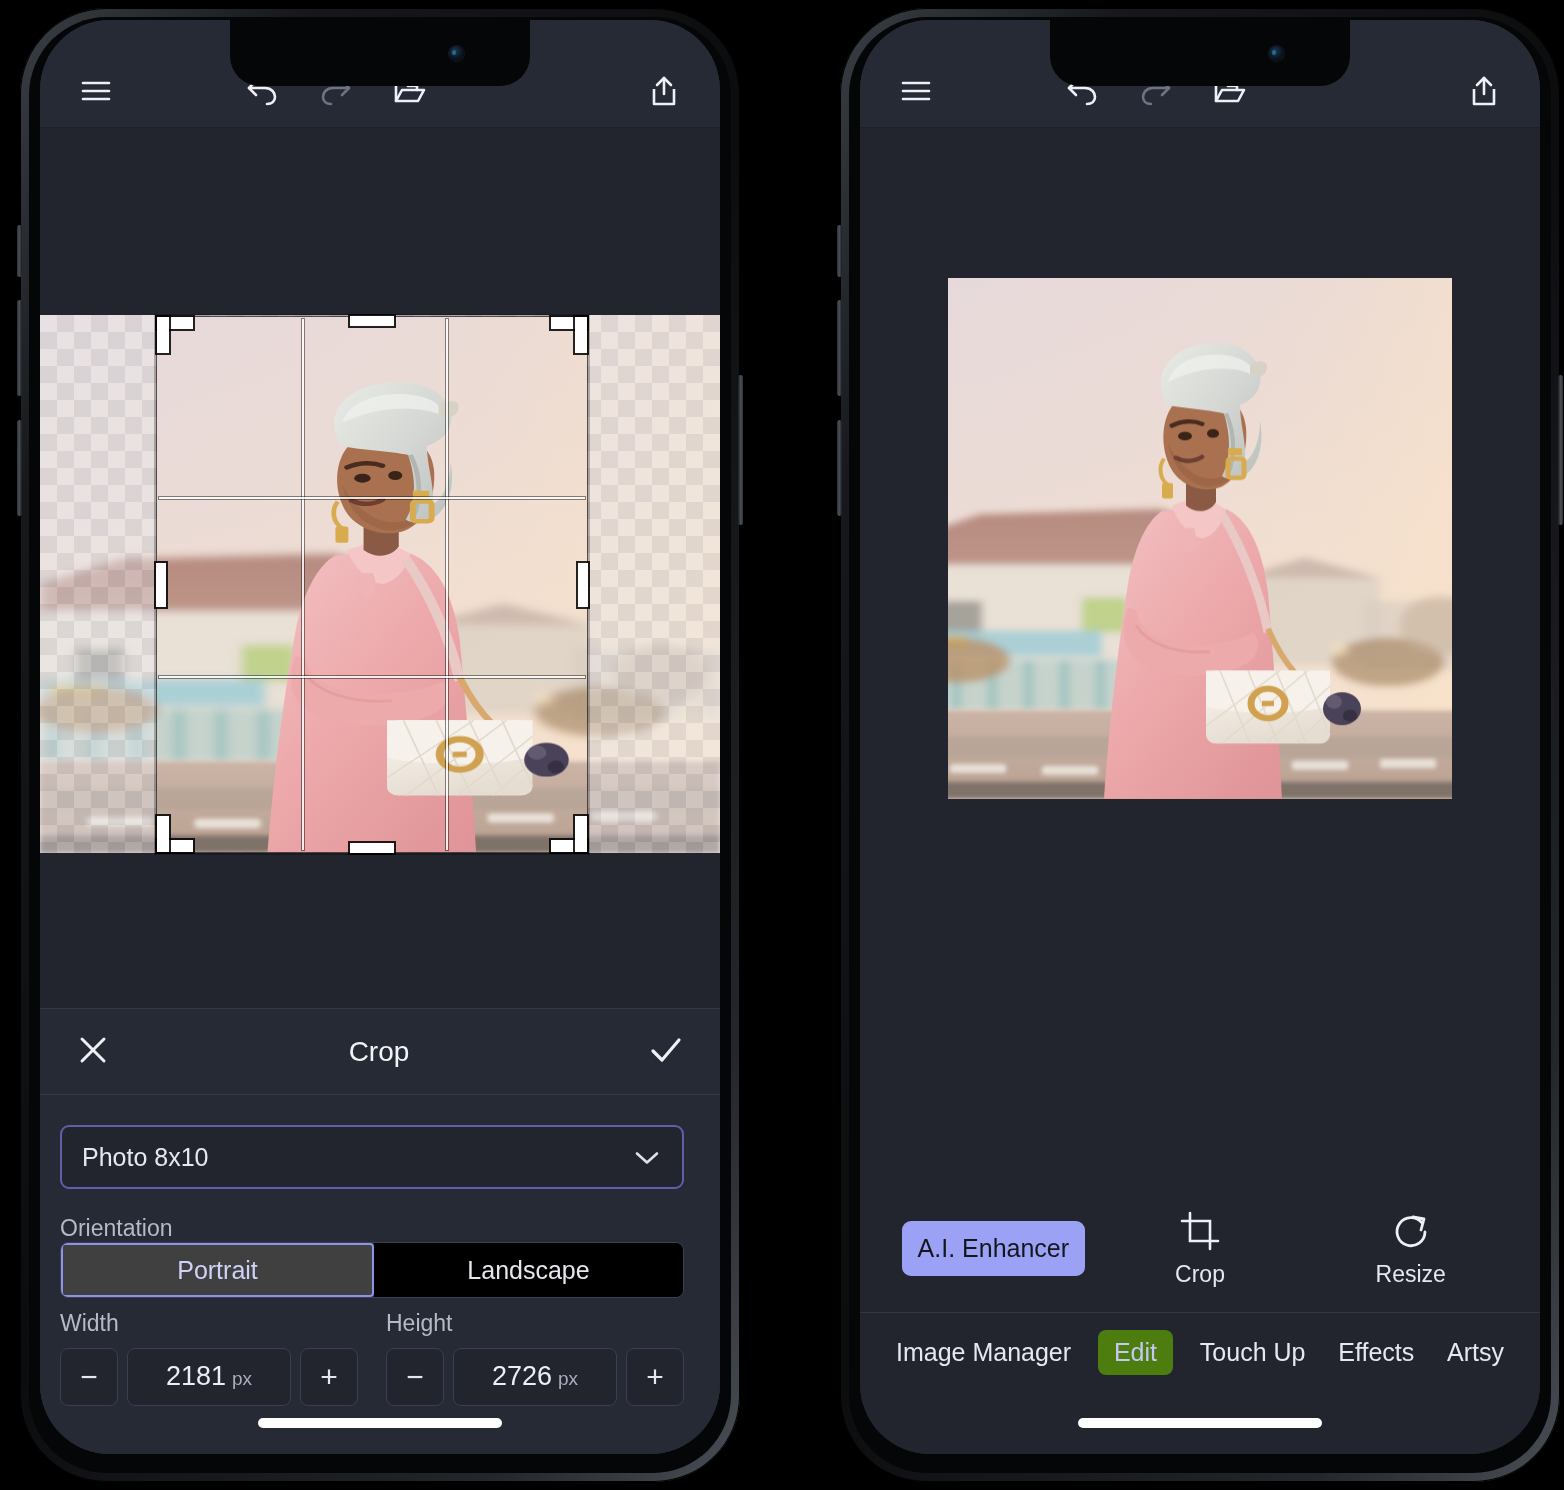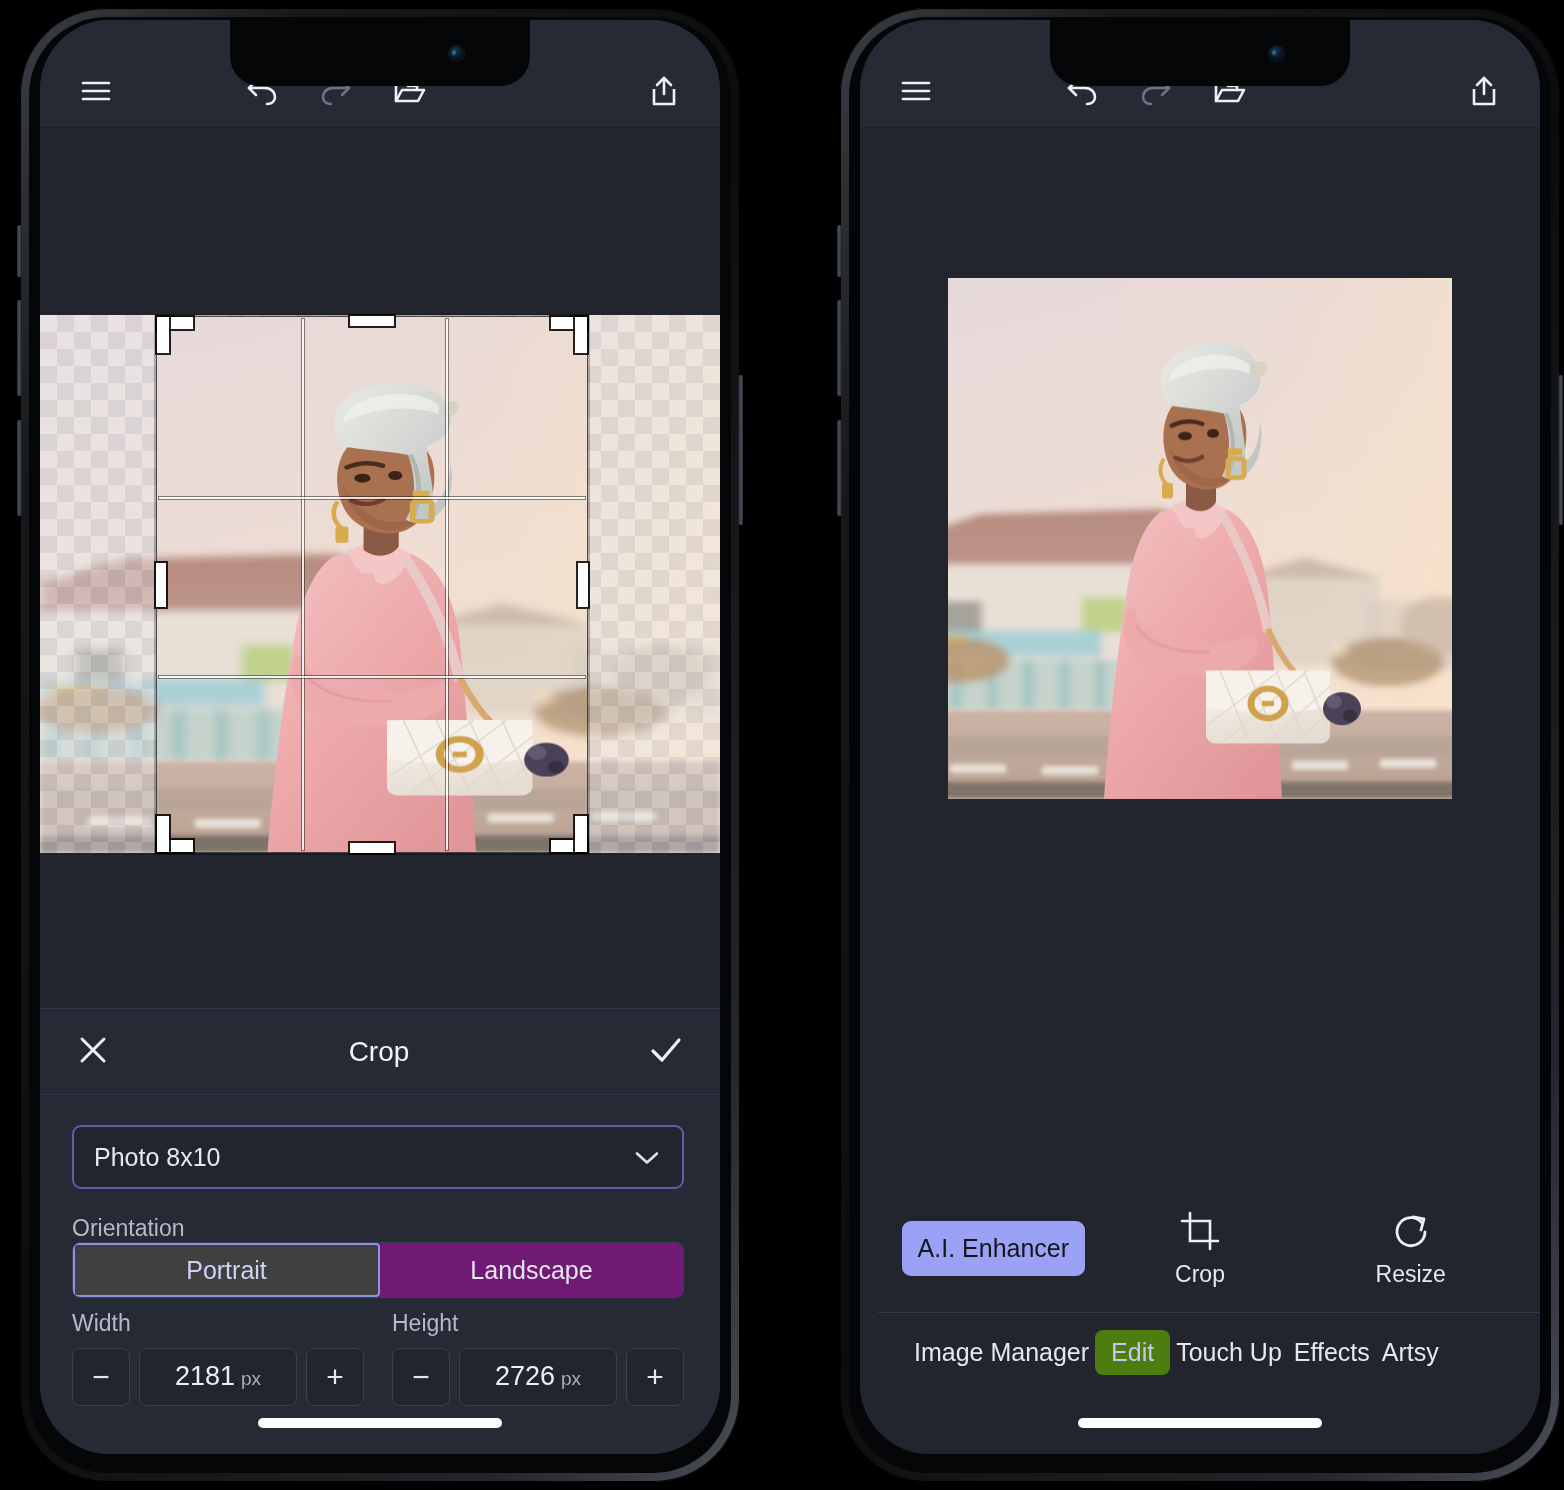--- a/index.html
+++ b/index.html
@@ -155,42 +155,42 @@
     background: #262a35;
     border-top: 1px solid #31364a;
     z-index: 15;
   }
   .sheet-head {
     height: 86px; display: flex; align-items: center; justify-content: space-between;
     padding: 0 36px;
     border-bottom: 1px solid #31364a;
   }
   .sheet-title { color: #f2f3f7; font-size: 28px; }
-  .sheet-body { padding: 30px 36px 0 32px; }
+  .sheet-body { padding: 30px 36px 0 20px; }
 
   .select {
     position: relative;
     height: 64px; border-radius: 9px;
     background: #22252e;
     border: 2px solid #5d60a8;
     display: flex; align-items: center;
     padding: 0 20px;
     color: #e7e8ef; font-size: 25px;
   }
   .select .chev { position: absolute; right: 22px; top: 50%; transform: translateY(-50%); }
 
   .field-label { color: #b6b9c7; font-size: 23px; margin: 26px 0 0 0; }
 
   .seg {
     display: flex; height: 56px; border-radius: 8px; overflow: hidden;
     border: 1px solid #3a3f52;
   }
   .seg-item {
     flex: 1; display: flex; align-items: center; justify-content: center;
-    font-size: 25px; color: #e6e7ee; background: #701a75;
+    font-size: 25px; color: #e6e7ee; background: #000000;
   }
   .seg-item.active {
     background: #404040; color: #cfd2f7;
     border: 2px solid #8e93e8; border-radius: 4px;
   }
 
   .dims { display: flex; gap: 28px; margin-top: 12px; }
   .dim-col { flex: 1; }
   .dim-label { color: #b6b9c7; font-size: 23px; margin-bottom: 11px; }
   .stepper { display: flex; align-items: center; gap: 9px; }
@@ -234,23 +234,22 @@
   .tool-label { color: #e7e8ef; font-size: 23px; }
   .ai-btn {
     background: #9ba2f5; color: #15161c;
     border-radius: 9px; padding: 13px 16px;
     font-size: 25px; white-space: nowrap; margin-left: 8px;
   }
 
   .tabbar {
     position: absolute; left: 0; right: 0; bottom: 62px; height: 80px;
     border-top: 1px solid #333748;
-    display: flex; align-items: center; 
+    display: flex; align-items: center; justify-content: space-between;
     padding: 0 30px;
-    margin-left: 18px;
   }
   .tab { color: #e7e8ef; font-size: 25px; padding: 8px 6px; white-space: nowrap; }
   .tab.active {
     background: #4d7c0f; color: #c4c8f2;
     border-radius: 8px; padding: 8px 16px;
   }
 
   .home-ind {
     position: absolute; left: 50%; transform: translateX(-50%);
     bottom: 26px; width: 244px; height: 10px; border-radius: 6px;

